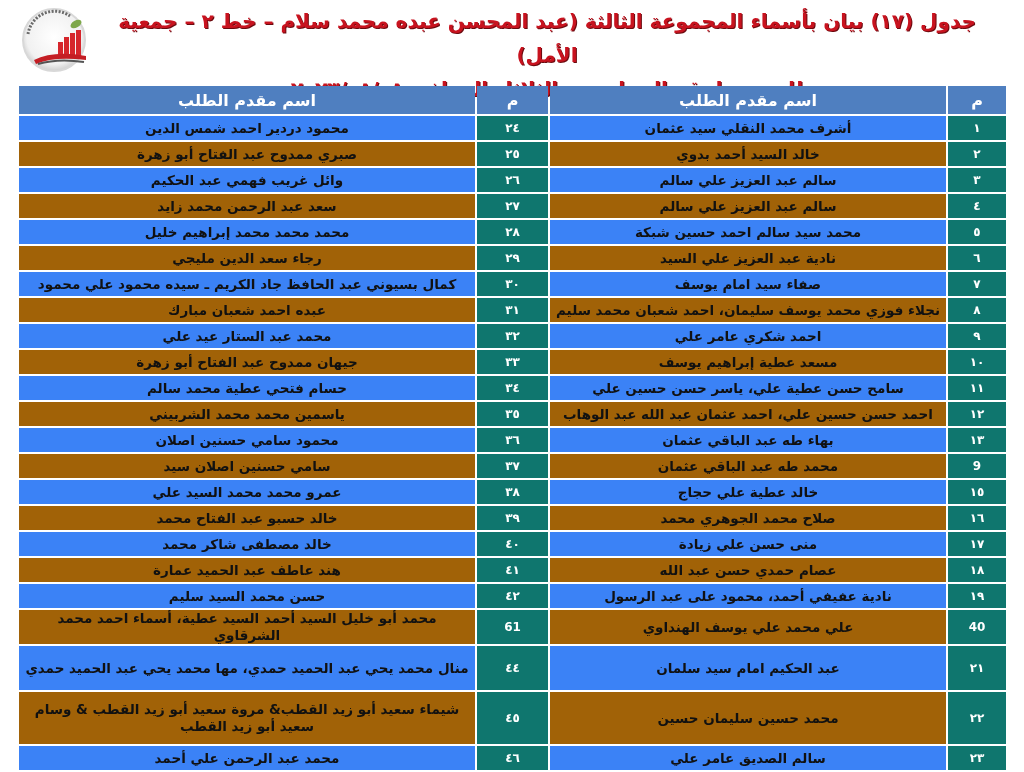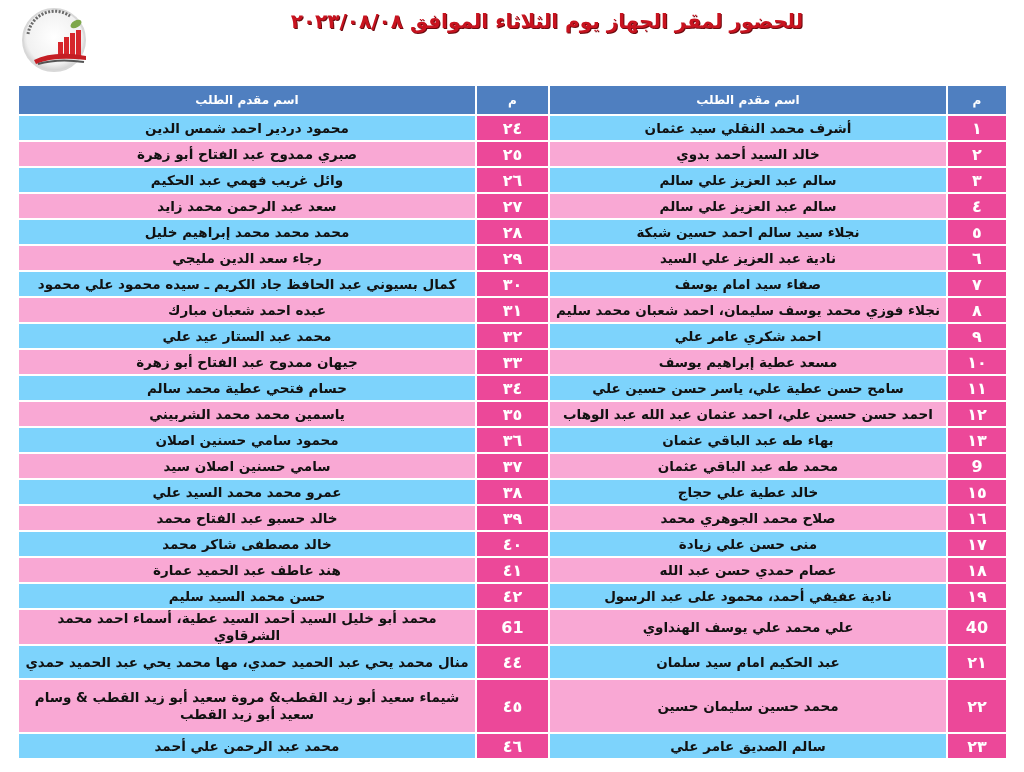--- a/index.html
+++ b/index.html
@@ -43,45 +43,45 @@
     width: 991px;
     border-collapse: separate;
     border-spacing: 2px 2px;
     direction: rtl;
     table-layout: fixed;
   }
   table.roster th {
     background: #4f7fc0;
     color: #ffffff;
     font-weight: bold;
-    font-size: 12px;
+    font-size: 16px;
     height: 28px;
     padding: 0;
     text-align: center;
     vertical-align: middle;
   }
   table.roster td {
     padding: 0 4px;
     text-align: center;
     vertical-align: middle;
     font-weight: bold;
     font-size: 13.5px;
     color: #111111;
     height: 24px;
     line-height: 17px;
   }
   table.roster td.num {
-    background: #ec4899;
+    background: #0f766e;
     color: #ffffff;
-    font-size: 16px;
+    font-size: 12px;
     padding: 0;
   }
-  table.roster tr.odd td.name { background: #7dd3fc; margin-top: 48px; }
-  table.roster tr.even td.name { background: #f9a8d4; }
-  table.roster tr.h34 td { height: 32px; }
+  table.roster tr.odd td.name { background: #3b82f6; margin-top: 48px; }
+  table.roster tr.even td.name { background: #a16207; }
+  table.roster tr.h34 td { height: 44px; }
   table.roster tr.h54 td { height: 52px; }
   table.roster tr.h33 td { height: 24px; }
   col.c-rnum { width: 58px; }
   col.c-rname { width: 396px; }
   col.c-lnum { width: 71px; }
   col.c-lname { width: auto; }
 </style>
 </head>
 <body>
 
@@ -100,20 +100,21 @@
     <rect x="44" y="36" width="5" height="16" fill="#d6262c"></rect>
     <rect x="50" y="31" width="5" height="21" fill="#d6262c"></rect>
     <rect x="56" y="27" width="5" height="25" fill="#d6262c"></rect>
     <rect x="62" y="24" width="5" height="28" fill="#d6262c"></rect>
     <path d="M20 54 Q40 44 72 50 L72 54 Q40 50 22 58 Z" fill="#c41e24"></path>
     <path d="M24 58 Q44 52 70 56" fill="none" stroke="#555" stroke-width="2"></path>
   </svg>
 </div>
 
 <div class="title">
+  <span class="line1">جدول (١٧) بيان بأسماء المجموعة الثالثة (عبد المحسن عبده محمد سلام – خط ٢ – جمعية الأمل)</span>
   <span class="line2">للحضور لمقر الجهاز يوم الثلاثاء الموافق ٢٠٢٣/٠٨/٠٨</span>
 </div>
 
 <table class="roster">
   <colgroup>
     <col class="c-rnum">
     <col class="c-rname">
     <col class="c-lnum">
     <col class="c-lname">
   </colgroup>
@@ -145,21 +146,21 @@
       <td class="name">وائل غريب فهمي عبد الحكيم</td>
     </tr>
     <tr class="even">
       <td class="num">٤</td>
       <td class="name">سالم عبد العزيز علي سالم</td>
       <td class="num">٢٧</td>
       <td class="name">سعد عبد الرحمن محمد زايد</td>
     </tr>
     <tr class="odd">
       <td class="num">٥</td>
-      <td class="name">نجلاء سيد سالم احمد حسين شبكة</td>
+      <td class="name">محمد سيد سالم احمد حسين شبكة</td>
       <td class="num">٢٨</td>
       <td class="name">محمد محمد محمد إبراهيم خليل</td>
     </tr>
     <tr class="even">
       <td class="num">٦</td>
       <td class="name">نادية عبد العزيز علي السيد</td>
       <td class="num">٢٩</td>
       <td class="name">رجاء سعد الدين مليجي</td>
     </tr>
     <tr class="odd">

